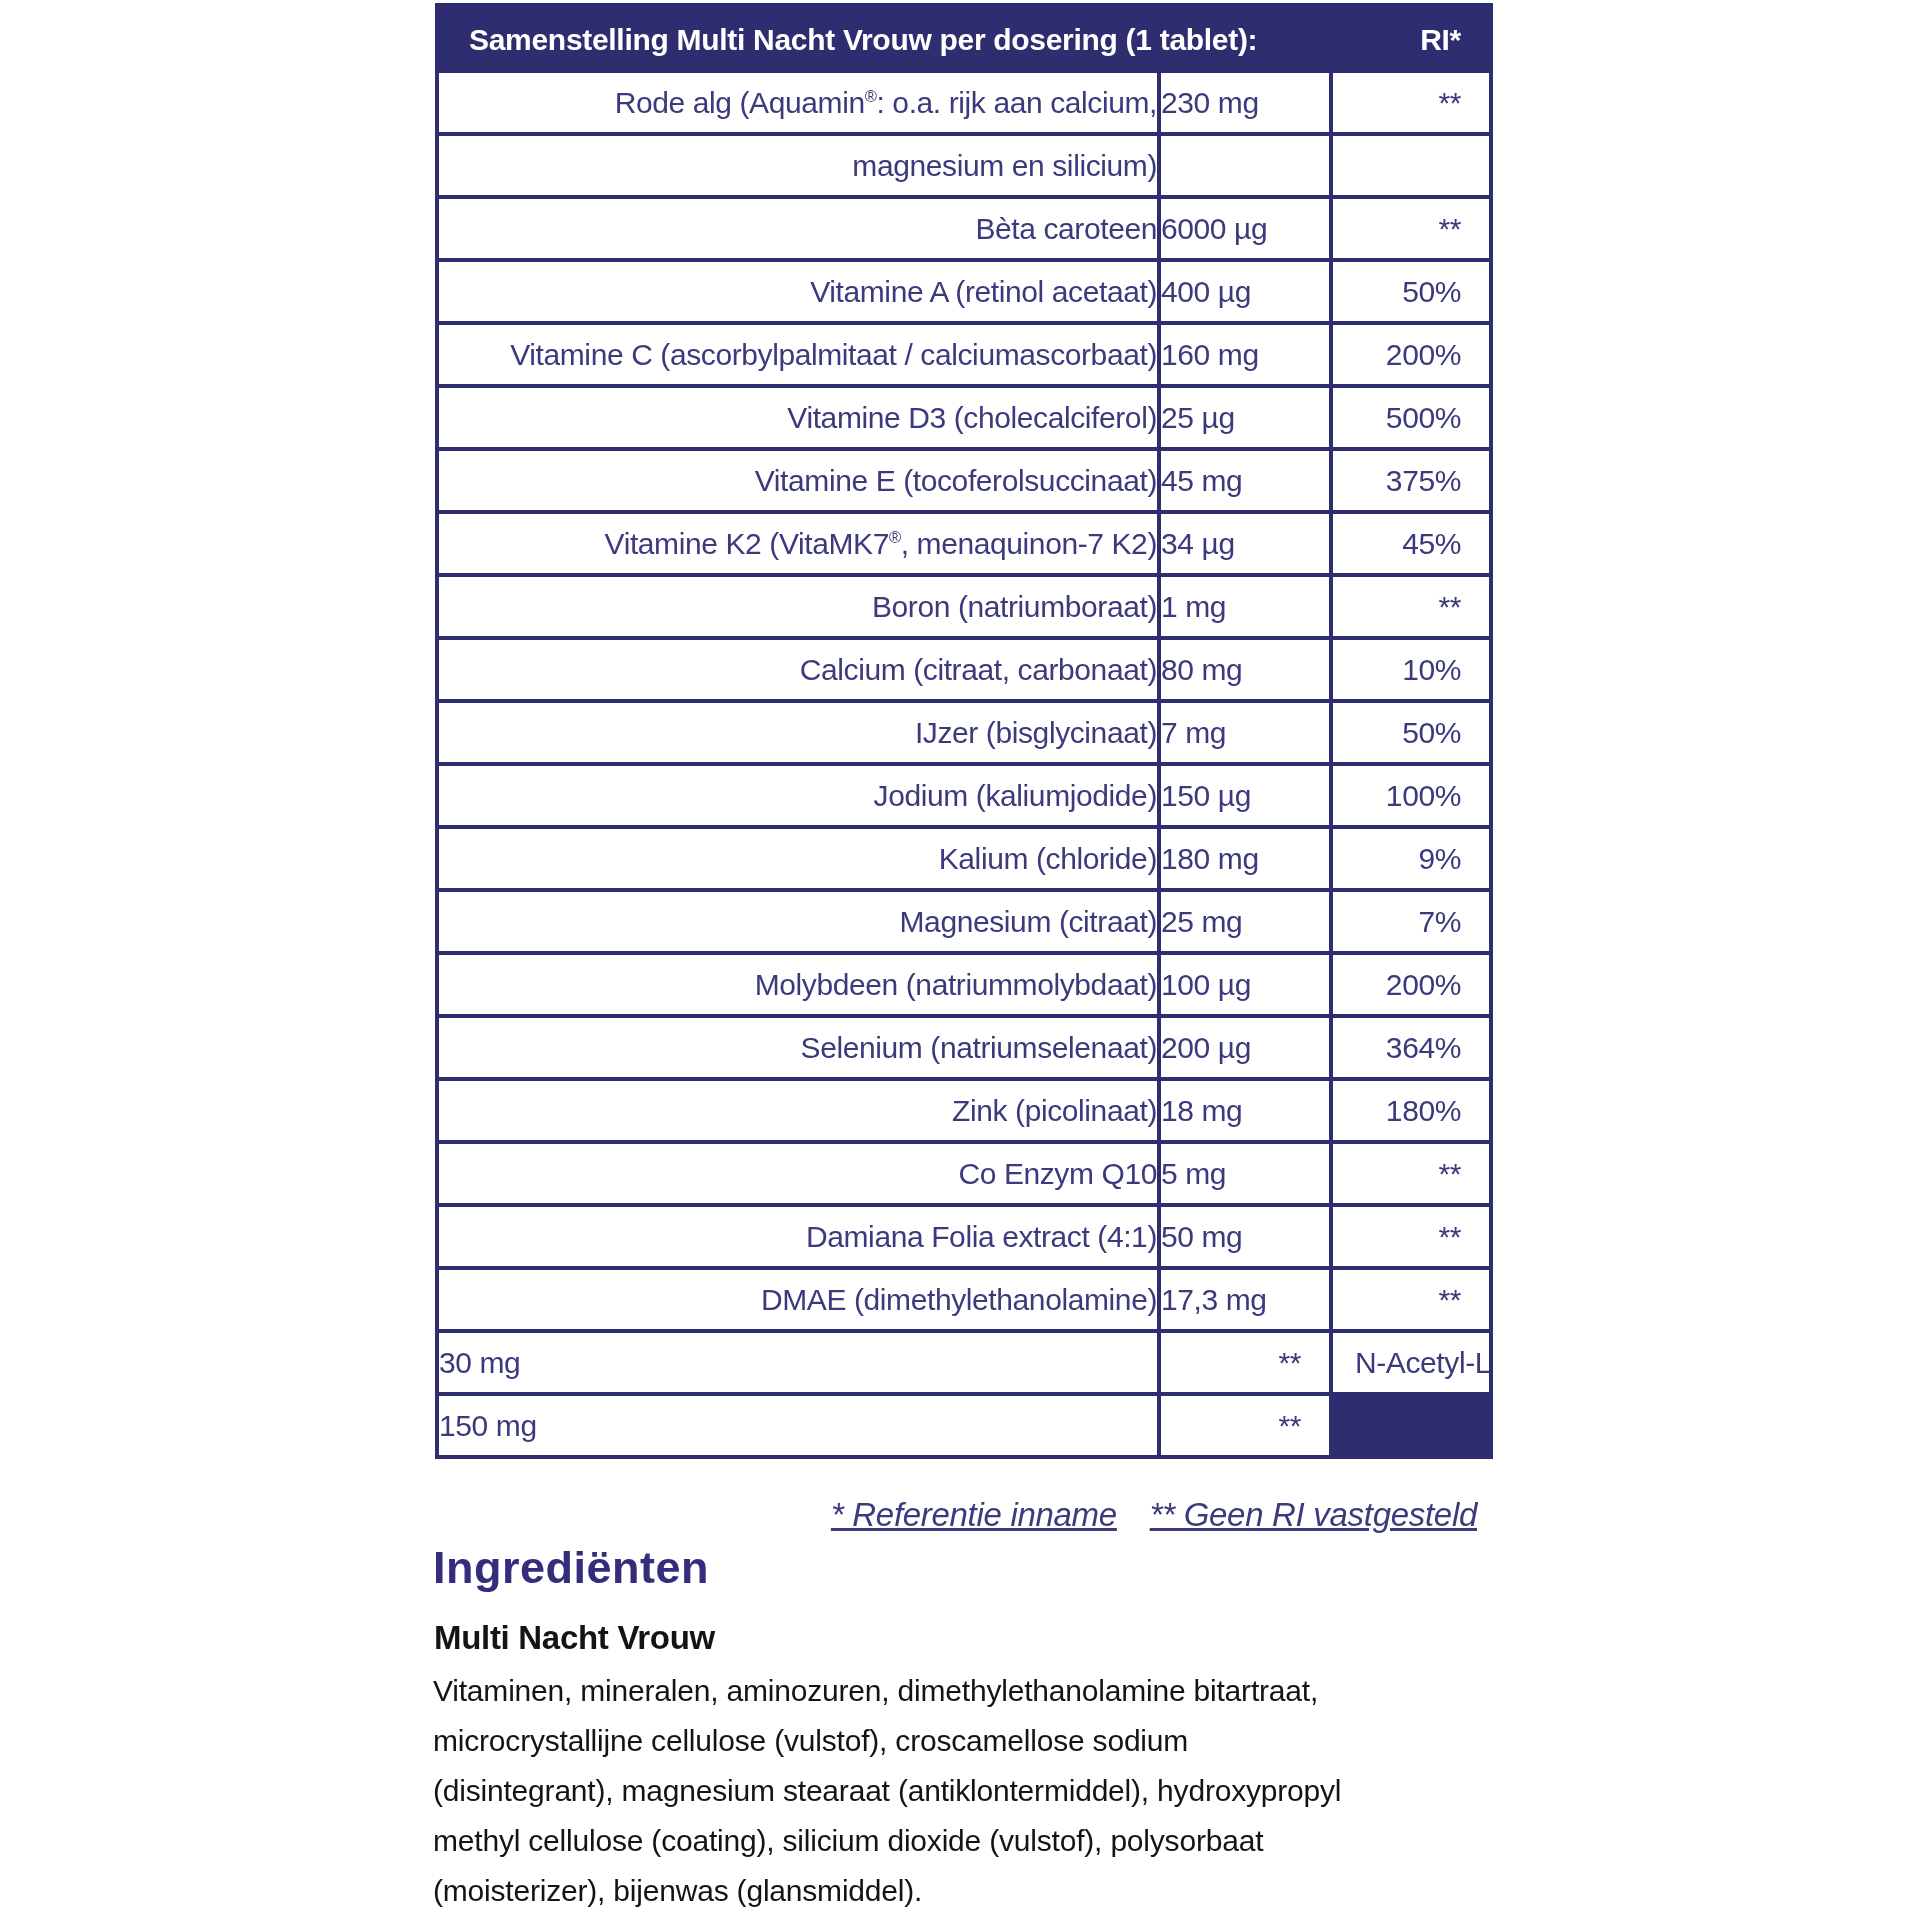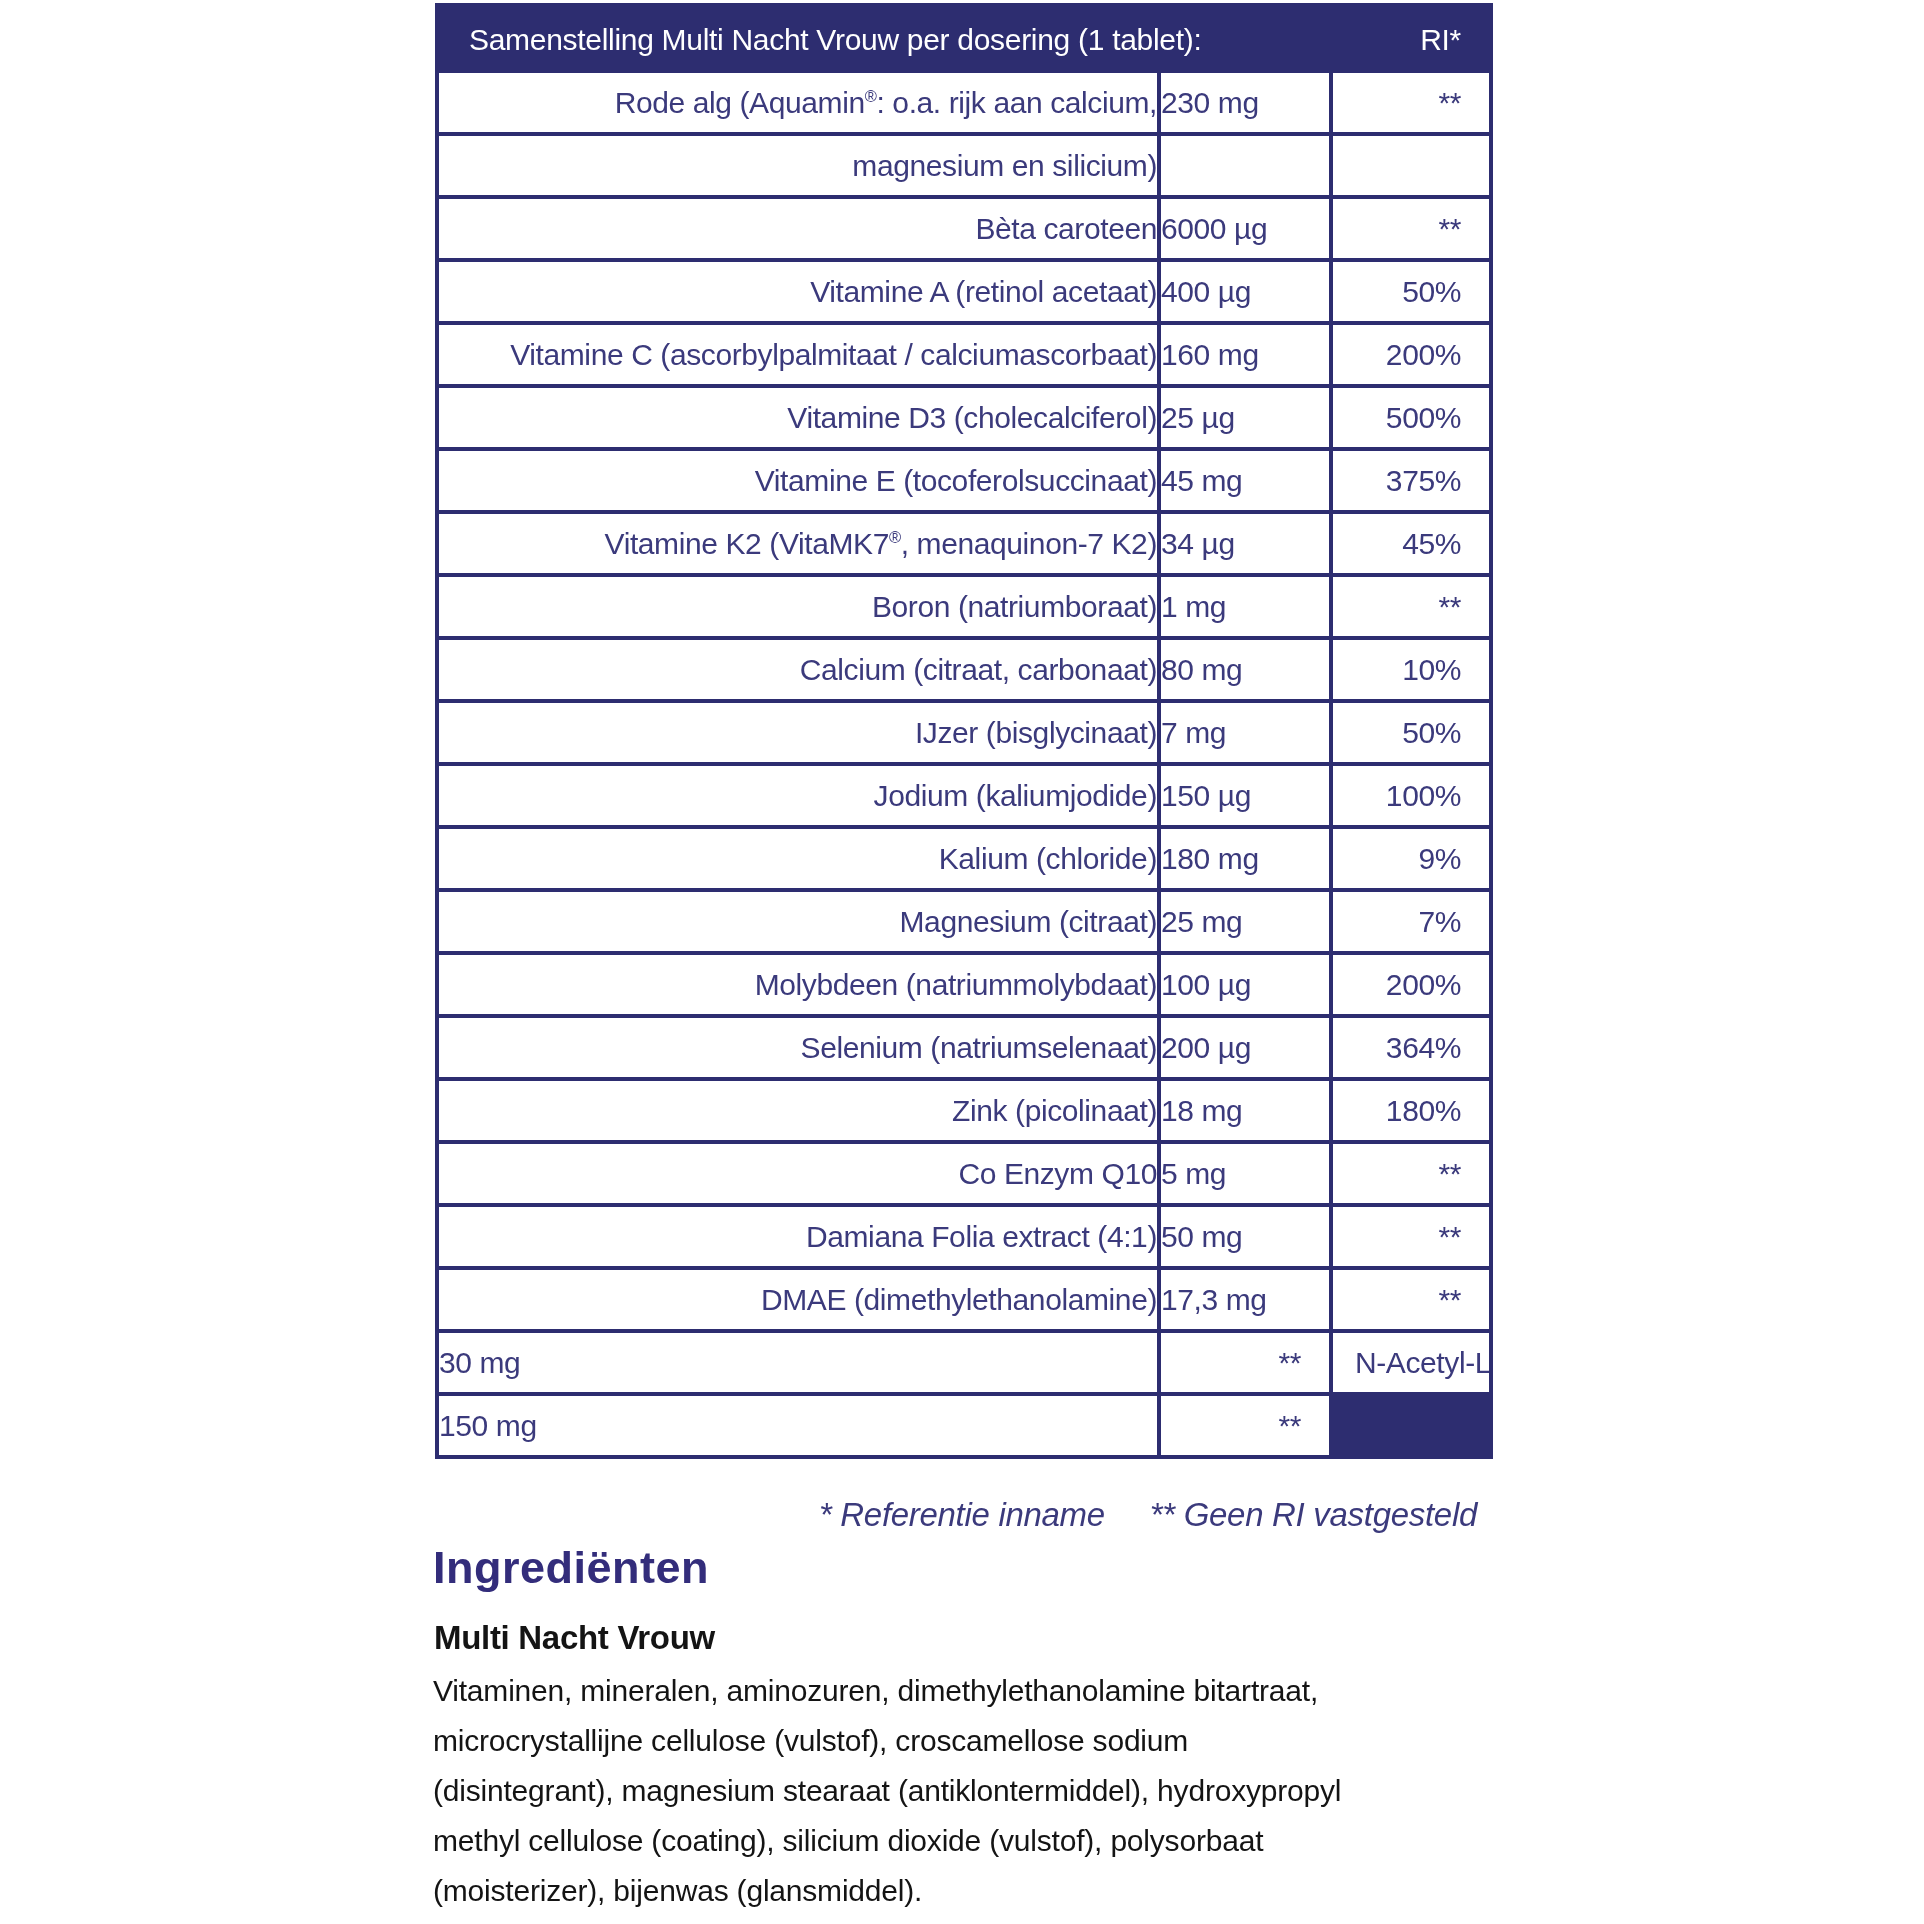--- a/index.html
+++ b/index.html
@@ -12,21 +12,21 @@
   
   .table-wrap{
     position:absolute;left:435px;top:3px;width:1058px;
     background:var(--navy,#2d2d70);
     border:4px solid var(--navy,#2d2d70);
     box-sizing:border-box;
   }
   .table-header{
     height:66px;display:flex;align-items:center;justify-content:space-between;
     background:var(--navy,#2d2d70);color:#ffffff;
-    font-weight:normal;font-size:30px;letter-spacing:-0.3px;
+    font-weight:bold;font-size:30px;letter-spacing:-0.3px;
     padding:0 28px 0 30px;
   }
   .grid{
     display:grid;
     grid-template-columns:718px 168px 156px;
     gap:4px;
     background:var(--navy,#2d2d70);
   }
   .cell{
     background:#ffffff;height:59px;line-height:59px;
@@ -37,21 +37,21 @@
   .cell-amount{padding-right:28px;}
   .cell-ri{padding-right:28px;text-align:right;}
   .cell sup{font-size:0.55em;line-height:0;}
   
   .footnote{
     position:absolute;left:435px;top:1496px;width:1058px;
     box-sizing:border-box;padding-right:16px;
     text-align:right;font-style:italic;font-size:33px;
     color:var(--table-text,#3b3a7c);letter-spacing:-0.3px;
   }
-  .footnote span{margin-left:36px;}
+  .footnote span{margin-left:24px;text-decoration:underline;}
   
   .ing-heading{
     position:absolute;left:433px;top:1542px;
     font-size:45px;font-weight:bold;letter-spacing:0.5px;
     color:var(--heading-purple,#332d7b);
   }
   .product-name{
     position:absolute;left:434px;top:1619px;
     font-size:33px;font-weight:bold;letter-spacing:-0.3px;
     color:var(--body-text,#141414);

